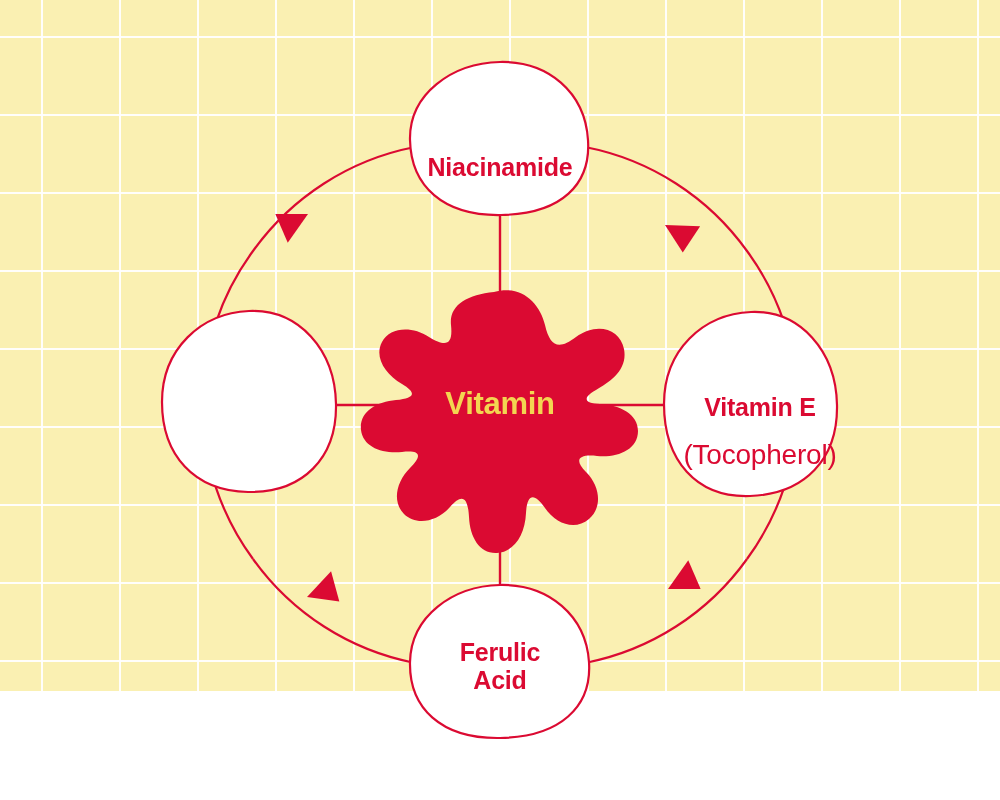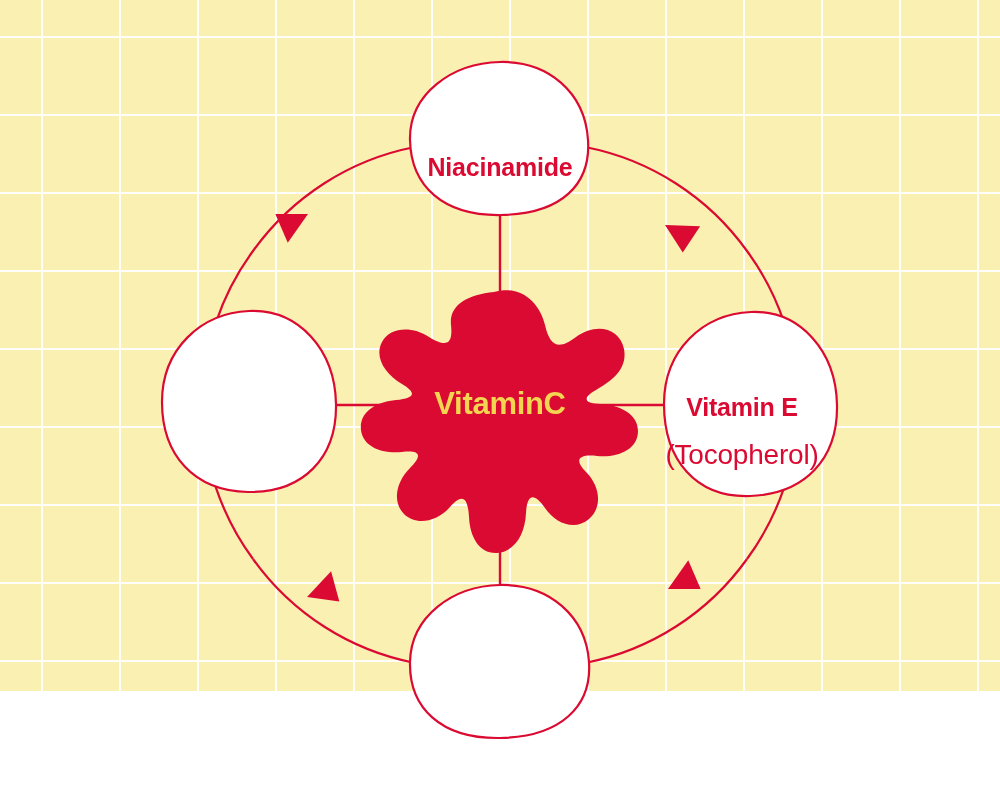--- a/index.html
+++ b/index.html
@@ -54,21 +54,21 @@
     left: 375px;
     top: 386px;
     width: 250px;
     text-align: center;
     font-size: 31px;
     font-weight: bold;
     color: #f3d551;
     letter-spacing: -0.3px;
   }
   #lbl-niacinamide { left: 380px; top: 135px; width: 240px; }
-  #lbl-vitamin-e   { left: 622px; top: 375px; width: 240px; }
+  #lbl-vitamin-e   { left: 640px; top: 375px; width: 240px; }
   #lbl-ferulic     { left: 380px; top: 620px; width: 240px; }
   #lbl-glutathione { left: 120px; top: 392px; width: 250px; }
 </style>
 </head>
 <body>
 
 <div id="stage">
 
   <svg id="diagram" viewBox="0 0 1000 800">
     <defs>
@@ -163,17 +163,21 @@
 
   <div class="node-label" id="lbl-niacinamide">
     <span class="main">Niacinamide</span>
   </div>
 
   <div class="node-label" id="lbl-vitamin-e">
     <span class="main">Vitamin E</span>
     <span class="sub">(Tocopherol)</span>
   </div>
 
+  <div class="node-label" id="lbl-ferulic">
+    <span class="main">Ferulic
+Acid</span>
+  </div>
 
 
-  <div id="center-label">VitaminC</div>
+  <div id="center-label">Vitamin</div>
 
 </div>
 
 </body></html>

